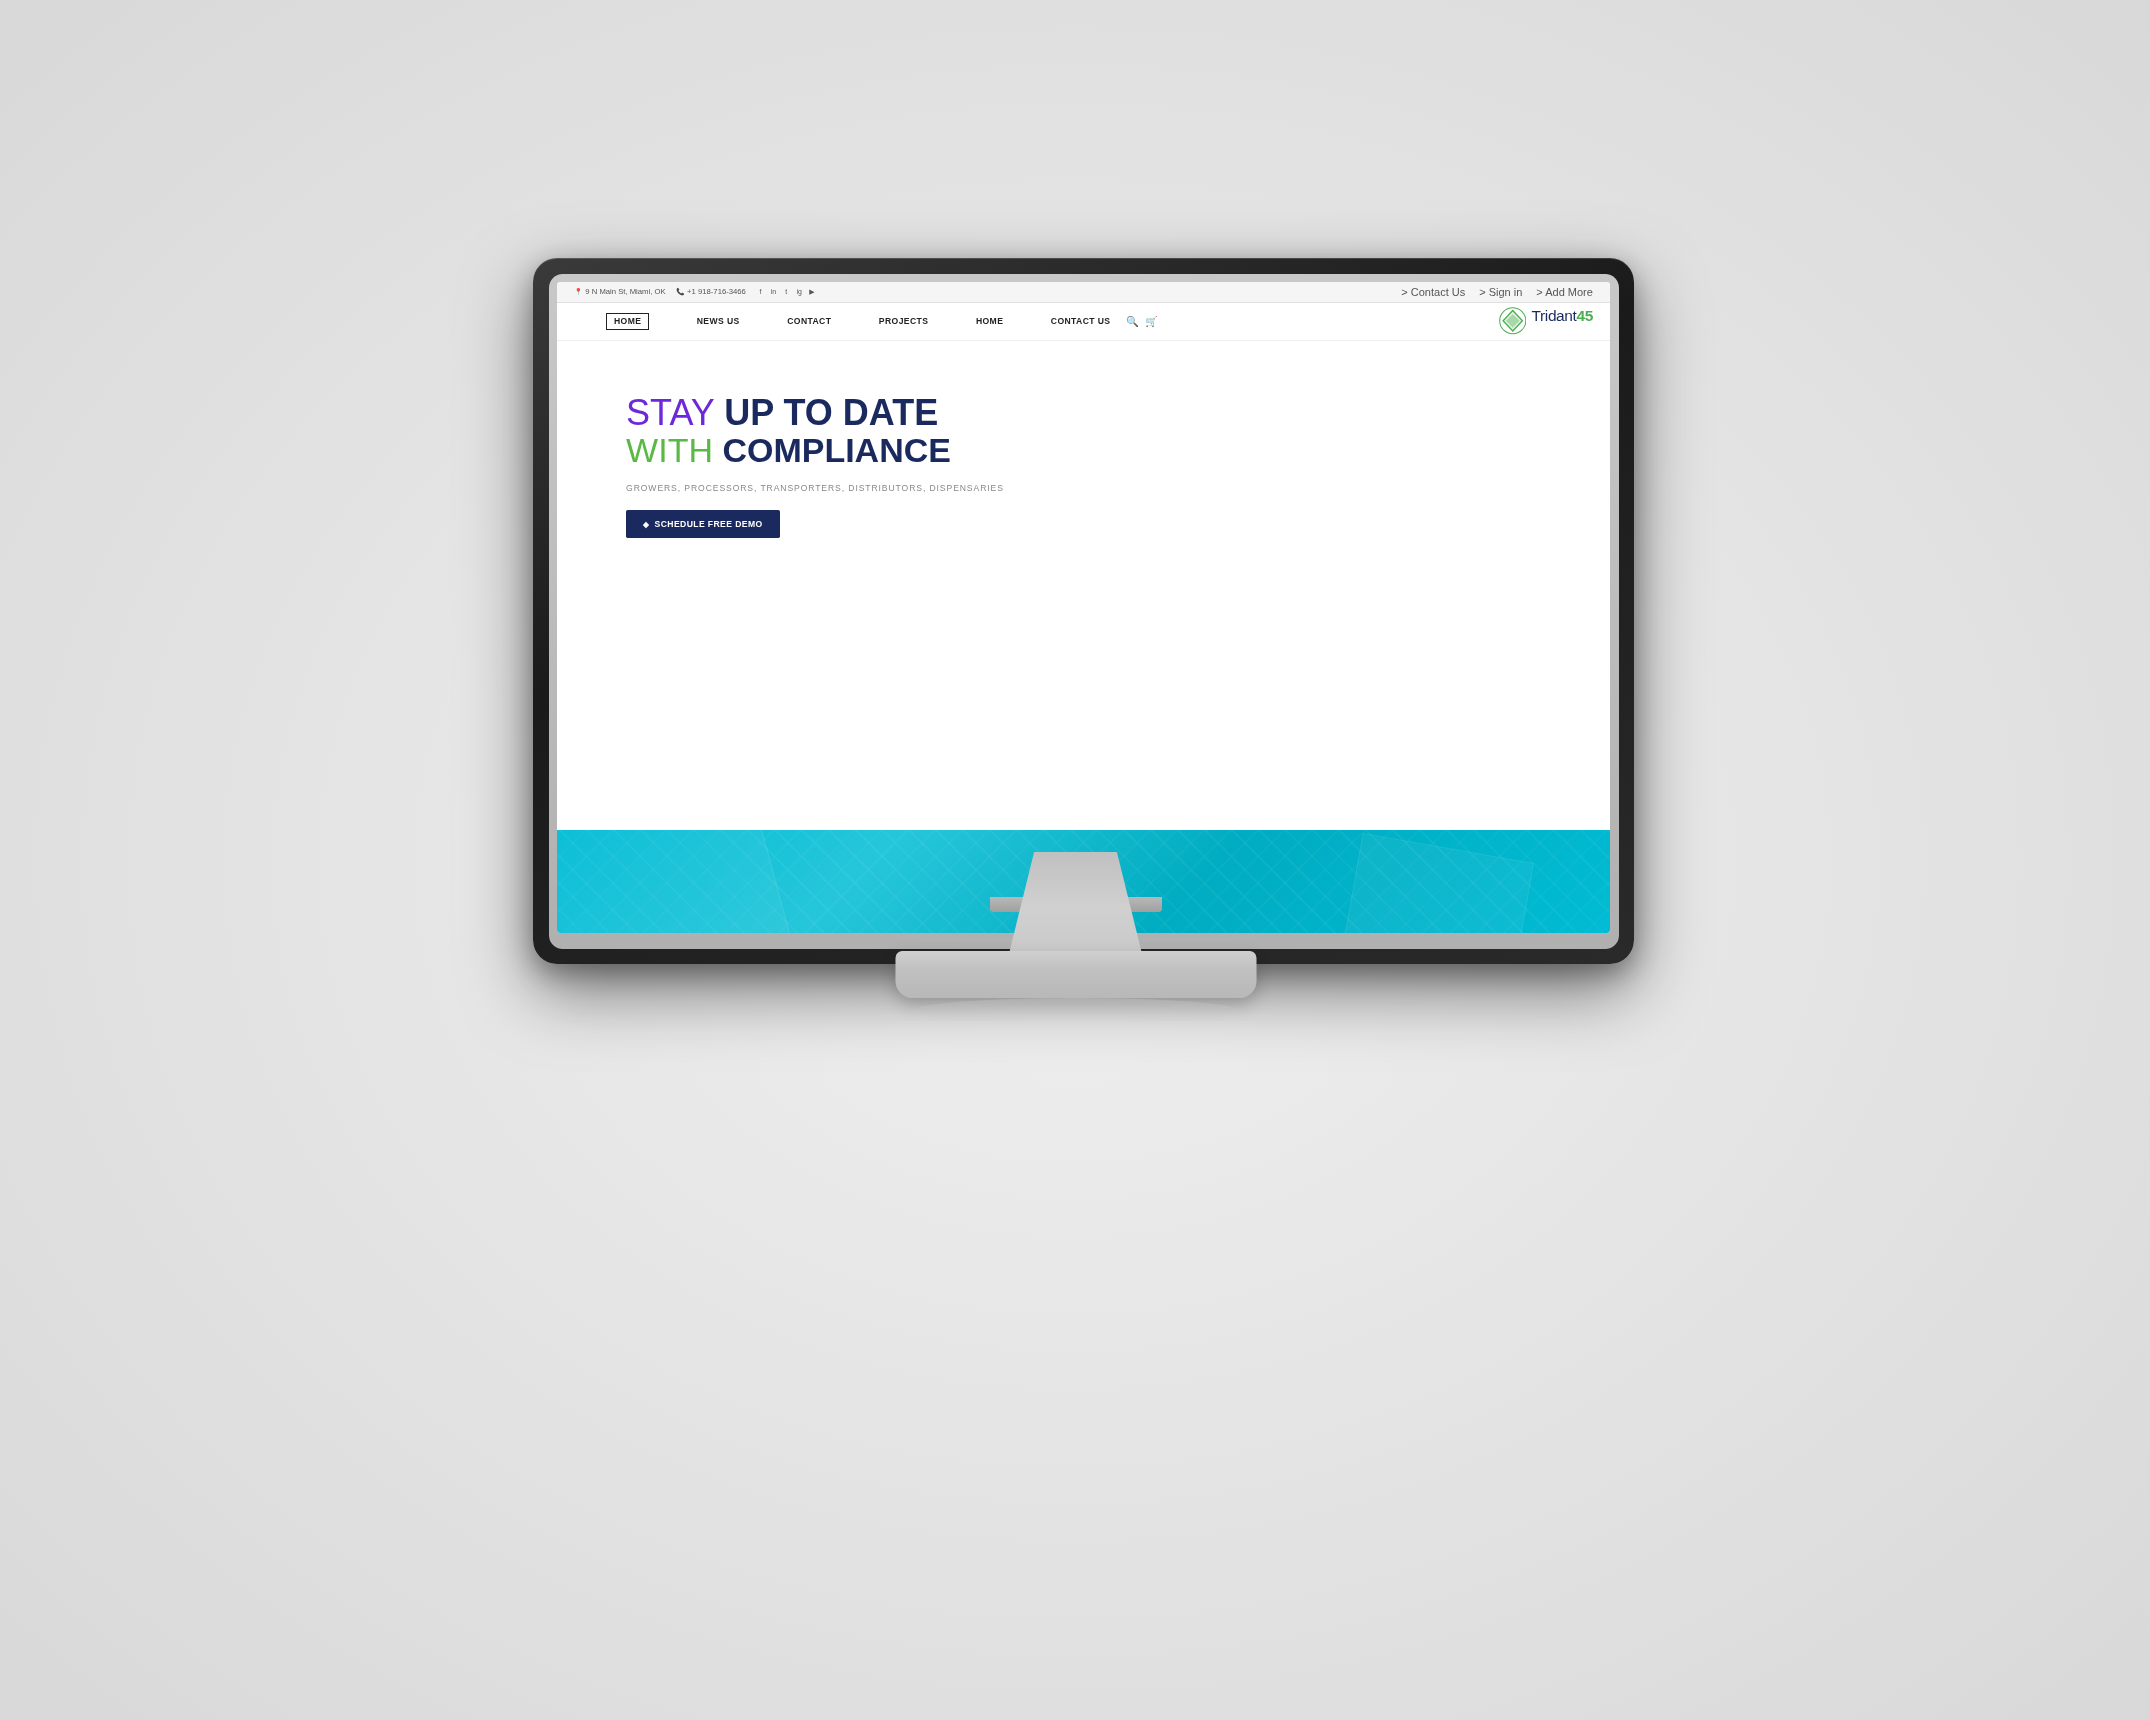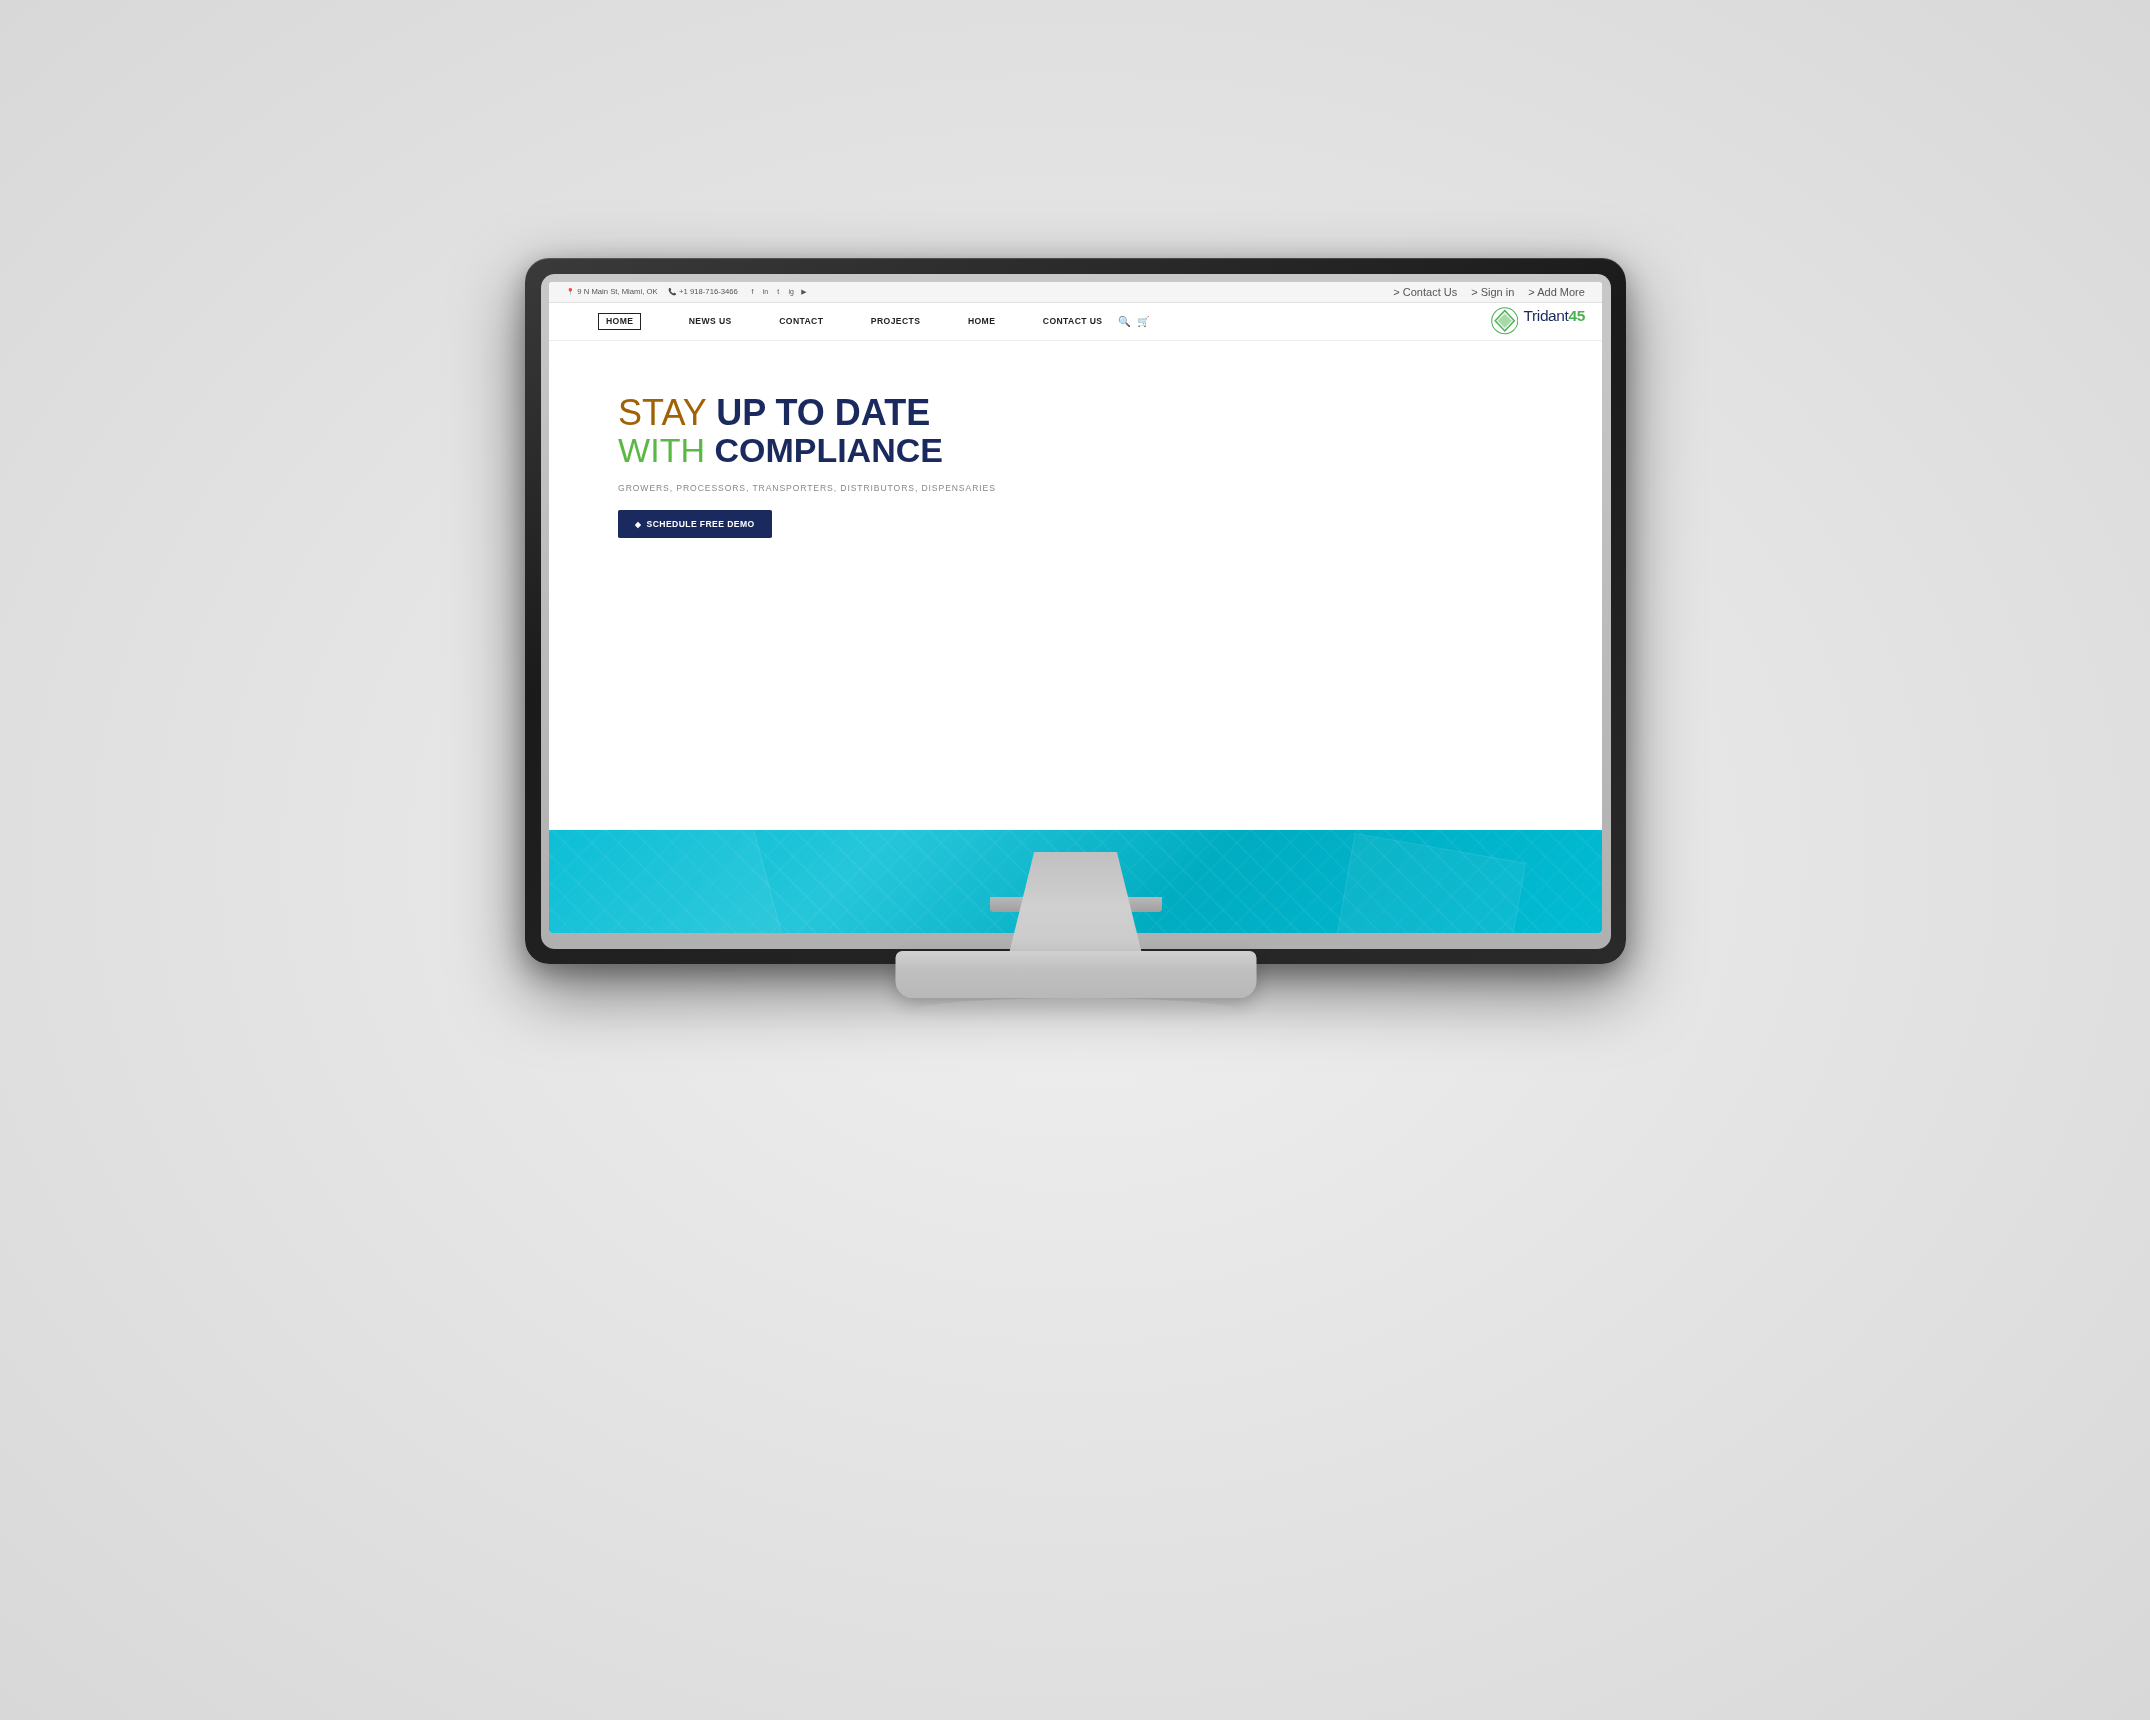--- a/index.html
+++ b/index.html
@@ -29,21 +29,21 @@
     .monitor {
       position: relative;
       width: 1101px;
       height: 792px;
     }
 
     
     .monitor-bezel {
       position: absolute;
       top: 0;
-      left: 0;
+      left: 8px;
       width: 100%;
       height: 706px;
       background: linear-gradient(160deg, #3a3a3a 0%, #1a1a1a 40%, #2a2a2a 100%);
       border-radius: 24px;
       padding: 15.5px;
       box-shadow:
         0 26px 69px rgba(0,0,0,0.5),
         0 8.6px 26px rgba(0,0,0,0.3),
         inset 0 0.9px 0 rgba(255,255,255,0.15);
     }
@@ -260,21 +260,21 @@
     }
 
     .hero-line1 {
       font-size: 36px;
       font-weight: 400;
       line-height: 1.1;
       display: block;
     }
 
     .hero-line1 .green {
-      color: #a16207;
+      color: #6d28d9;
       font-weight: 400;
     }
 
     .hero-line1 .dark {
       color: #1a2a5e;
       font-weight: 800;
     }
 
     .hero-line2 {
       font-size: 34px;

